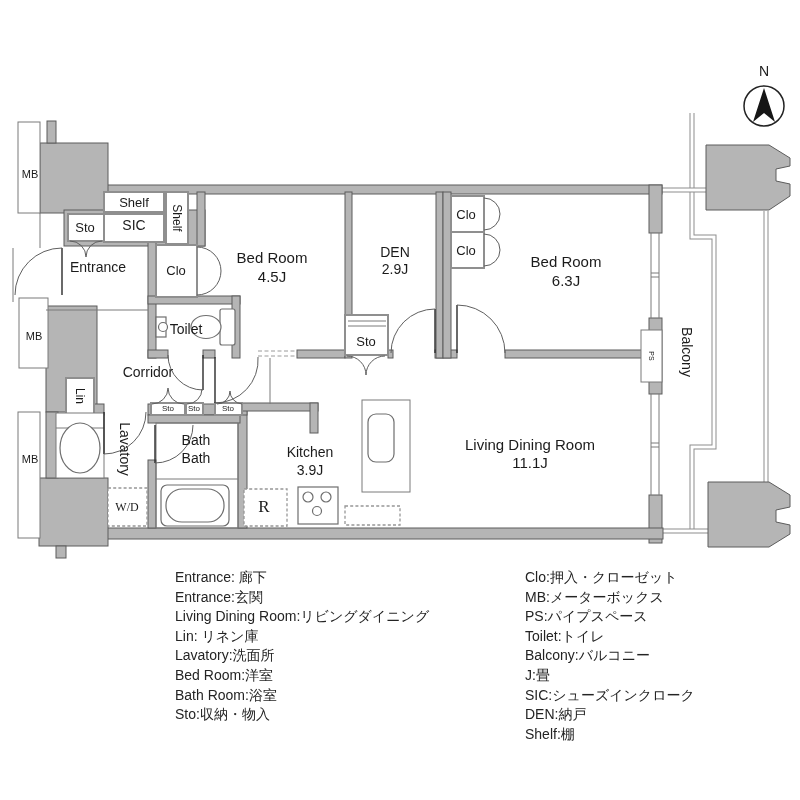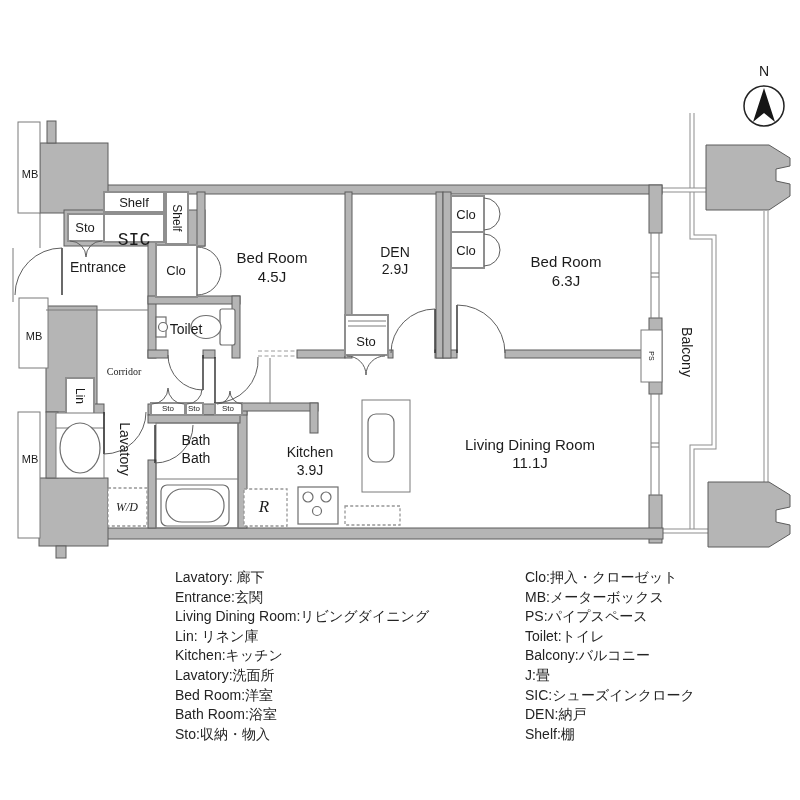--- a/index.html
+++ b/index.html
@@ -12,21 +12,21 @@
   .dashbox{fill:#ffffff;stroke:#979797;stroke-width:1.3;stroke-dasharray:3 2.2;}
   .fixture{fill:#ffffff;stroke:#6e6e6e;stroke-width:1.2;}
   .thin{stroke:var(--line,#7a7a7a);stroke-width:1;fill:none;}
   .dashline{stroke:#9a9a9a;stroke-width:1;fill:none;stroke-dasharray:4 2.5;}
   .arc{fill:none;stroke:#5f5f5f;stroke-width:1;}
   .leaf{stroke:#2a2a2a;stroke-width:1.4;fill:none;}
   .railA{fill:none;stroke:#8d8d8d;stroke-width:5;}
   .railB{fill:none;stroke:#ffffff;stroke-width:3;}
   .lbl{position:absolute;transform:translate(-50%,-50%);white-space:nowrap;line-height:1;}
   .lbl.v{transform:translate(-50%,-50%) rotate(90deg);}
-  .serif{font-family:"Liberation Serif",serif;font-style:italic;}
+  .serif{font-family:"Liberation Serif",serif;}
   .legend{position:absolute;font-size:14px;line-height:19.6px;color:#242424;}
   .legend div{white-space:nowrap;}
 </style>
 </head>
 <body>
 
 <div class="stage">
 
 <svg width="800" height="800" viewBox="0 0 800 800">
 
@@ -184,59 +184,58 @@
   </g>
 </svg>
 
   <div class="lbl" style="left:98px;top:267px;font-size:14px;">Entrance</div>
   <div class="lbl" style="left:272px;top:257px;font-size:15px;">Bed Room</div>
   <div class="lbl" style="left:272px;top:276px;font-size:15px;text-align:right;">4.5J</div>
   <div class="lbl" style="left:395px;top:252px;font-size:14px;">DEN</div>
   <div class="lbl" style="left:395px;top:269px;font-size:14px;">2.9J</div>
   <div class="lbl" style="left:566px;top:261px;font-size:15px;">Bed Room</div>
   <div class="lbl" style="left:566px;top:280px;font-size:15px;">6.3J</div>
-  <div class="lbl" style="left:124px;top:372px;font-size:10px;font-family:Liberation Serif, serif;">Corridor</div>
+  <div class="lbl" style="left:148px;top:372px;font-size:14px;">Corridor</div>
   <div class="lbl" style="left:186px;top:329px;font-size:14px;">Toilet</div>
   <div class="lbl v" style="left:125px;top:449px;font-size:14px;">Lavatory</div>
   <div class="lbl" style="left:196px;top:440px;font-size:14px;">Bath</div>
   <div class="lbl" style="left:196px;top:458px;font-size:14px;">Bath</div>
   <div class="lbl" style="left:310px;top:452px;font-size:14px;">Kitchen</div>
   <div class="lbl" style="left:310px;top:470px;font-size:14px;">3.9J</div>
   <div class="lbl" style="left:530px;top:444px;font-size:15px;">Living Dining Room</div>
   <div class="lbl" style="left:530px;top:462px;font-size:15px;">11.1J</div>
   <div class="lbl v" style="left:687px;top:352px;font-size:14px;">Balcony</div>
 
   <div class="lbl" style="left:134px;top:202px;font-size:13px;">Shelf</div>
   <div class="lbl v" style="left:177px;top:218px;font-size:12px;">Shelf</div>
-  <div class="lbl" style="left:134px;top:240px;font-size:18px;font-family:Liberation Mono, monospace;">SIC</div>
+  <div class="lbl" style="left:134px;top:225px;font-size:14px;">SIC</div>
   <div class="lbl" style="left:85px;top:227px;font-size:13px;">Sto</div>
   <div class="lbl" style="left:176px;top:270px;font-size:13px;">Clo</div>
   <div class="lbl" style="left:466px;top:214px;font-size:13px;">Clo</div>
   <div class="lbl" style="left:466px;top:250px;font-size:13px;">Clo</div>
   <div class="lbl" style="left:366px;top:341px;font-size:13px;">Sto</div>
   <div class="lbl" style="left:168px;top:409px;font-size:8px;">Sto</div>
   <div class="lbl" style="left:194px;top:409px;font-size:8px;">Sto</div>
   <div class="lbl" style="left:228px;top:409px;font-size:8px;">Sto</div>
   <div class="lbl v" style="left:80px;top:396px;font-size:12px;">Lin</div>
 
   <div class="lbl" style="left:30px;top:174px;font-size:11px;">MB</div>
   <div class="lbl" style="left:34px;top:336px;font-size:11px;">MB</div>
   <div class="lbl" style="left:30px;top:459px;font-size:11px;">MB</div>
   <div class="lbl v" style="left:651px;top:356px;font-size:7px;">PS</div>
   <div class="lbl serif" style="left:127px;top:507px;font-size:12px;">W/D</div>
   <div class="lbl serif" style="left:264px;top:506px;font-size:17px;">R</div>
 
   <div class="lbl" style="left:764px;top:71px;font-size:14px;">N</div>
 
   <div class="legend" style="left:175px;top:568px;">
-    <div>Lavatory: 廊下</div>
+    <div>Entrance: 廊下</div>
     <div>Entrance:玄関</div>
     <div>Living Dining Room:リビングダイニング</div>
     <div>Lin: リネン庫</div>
-    <div>Kitchen:キッチン</div>
     <div>Lavatory:洗面所</div>
     <div>Bed Room:洋室</div>
     <div>Bath Room:浴室</div>
     <div>Sto:収納・物入</div>
   </div>
   <div class="legend" style="left:481px;top:568px;margin-left:44px;">
     <div>Clo:押入・クローゼット</div>
     <div>MB:メーターボックス</div>
     <div>PS:パイプスペース</div>
     <div>Toilet:トイレ</div>

